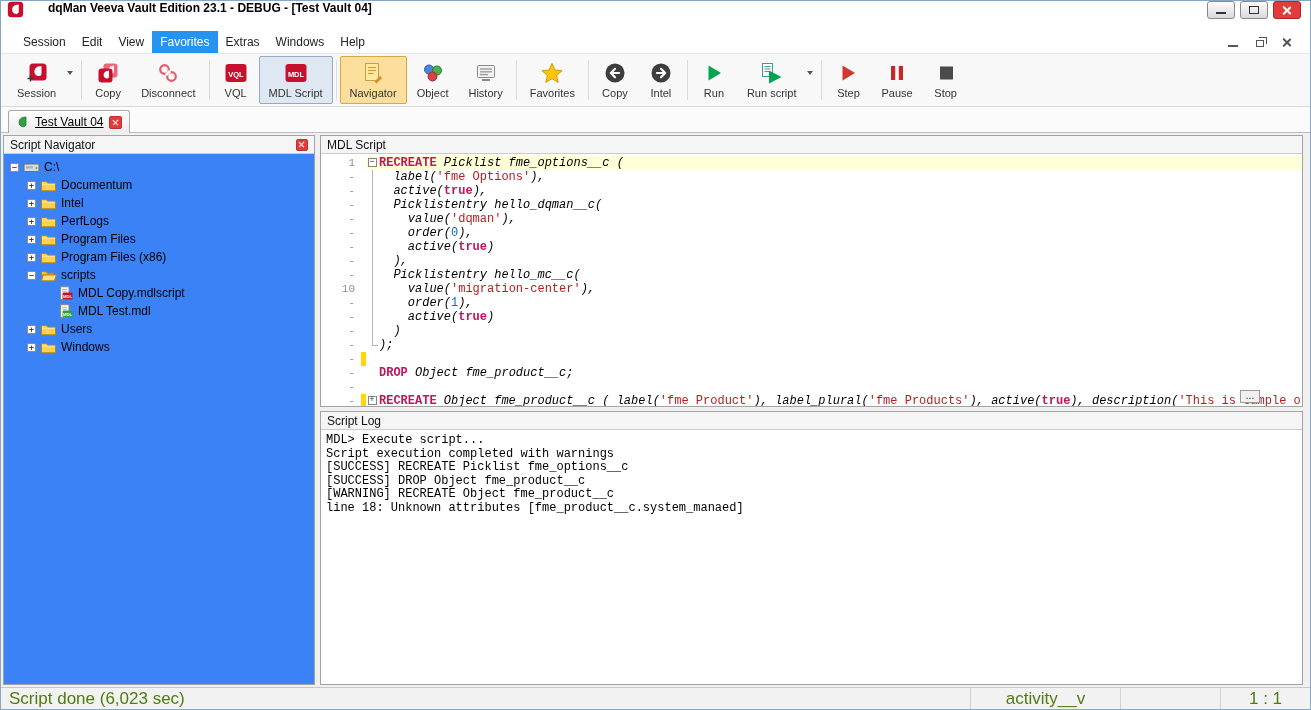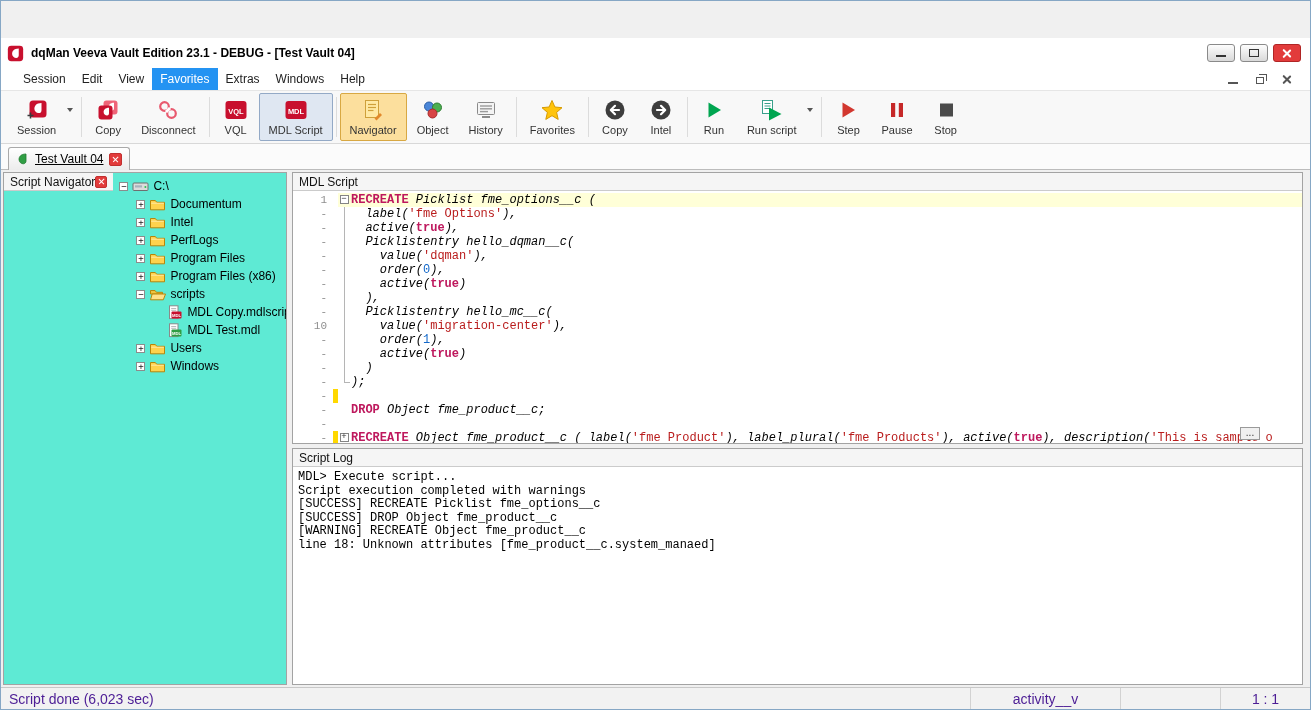--- a/index.html
+++ b/index.html
@@ -1,21 +1,21 @@
 <!DOCTYPE html>
 <html><head>
 <meta charset="utf-8">
 <style>
   *{box-sizing:border-box;margin:0;padding:0;}
   html,body{width:1311px;height:710px;}
   body{font-family:"Liberation Sans","DejaVu Sans",sans-serif;background:#e8e8e8;overflow:hidden;position:relative;}
   .window{position:absolute;inset:0;border:1px solid #86a7c5;background:#f0f0f0;display:flex;flex-direction:column;}
 
   
-  .titlebar{height:30px;background:#fff;display:flex;align-items:center;padding:0 6px;gap:7px;flex:none;margin-top:37px;}
+  .titlebar{height:30px;background:#fff;display:flex;align-items:flex-start;padding:0 6px;gap:24px;flex:none;}
   .app-icon{width:17px;height:17px;display:flex;}
   .title-text{font-size:12px;font-weight:bold;color:#000;}
   .win-controls{margin-left:auto;display:flex;gap:5px;padding-right:3px;}
   .win-btn{width:28px;height:18px;border:1px solid #8a8a8a;background:linear-gradient(#fdfdfd,#d9d9d9);border-radius:3px;display:flex;align-items:center;justify-content:center;}
   .win-btn.close{background:#e23b3b;border-color:#b02525;}
   .glyph-min{width:10px;height:2px;background:#333;display:inline-block;}
   .win-btn .glyph-min{align-self:flex-end;margin-bottom:4px;}
   .glyph-max{width:10px;height:8px;border:1.5px solid #333;display:inline-block;}
   .x-icon{position:relative;width:10px;height:10px;display:inline-block;color:#fff;}
   .x-icon::before,.x-icon::after{content:"";position:absolute;left:4.4px;top:-0.5px;width:1.6px;height:11px;background:currentColor;border-radius:1px;}
@@ -50,21 +50,21 @@
   .dd-tri{width:0;height:0;border-left:3.5px solid transparent;border-right:3.5px solid transparent;border-top:4px solid #555;display:inline-block;}
 
   
   .tabbar{height:26px;background:#fbfbfb;border-bottom:1px solid #bcbcbc;display:flex;align-items:flex-end;padding-left:7px;flex:none;text-decoration:underline;}
   .tab{height:23px;display:flex;align-items:center;gap:6px;padding:0 7px;background:linear-gradient(#ffffff,#ececec);border:1px solid #a9a9a9;border-bottom:none;border-radius:3px 3px 0 0;font-size:12px;margin-bottom:-1px;}
   .tab-icon{width:13px;height:13px;display:flex;}
   .red-x{width:13px;height:13px;background:#e23b3b;border:1px solid #c12f2f;border-radius:2px;display:flex;align-items:center;justify-content:center;flex:none;}
 
   
   .main{flex:1;display:flex;padding:2px 7px 2px 2px;min-height:0;}
-  .left-panel{width:284px;flex:none;display:flex;flex-direction:row;border:1px solid #a3a3a3;background:#5eead4;}
+  .left-panel{width:312px;flex:none;display:flex;flex-direction:column;border:1px solid #a3a3a3;background:#3b82f6;}
   .vsplitter{width:5px;flex:none;}
   .right-col{flex:1;display:flex;flex-direction:column;min-width:0;}
   .panel{border:1px solid #a3a3a3;background:#fff;display:flex;flex-direction:column;min-height:0;}
   .editor-panel{height:272px;flex:none;}
   .hsplitter{height:4px;flex:none;}
   .log-panel{flex:1;}
   .panel-header{height:18px;background:#f5f5f5;border-bottom:1px solid #cbcbcb;display:flex;align-items:center;font-size:12px;color:#111;padding:0 6px;flex:none;}
   .header-x{margin-left:auto;width:12px;height:12px;}
 
   
@@ -92,21 +92,21 @@
   .tok-str{color:#b91c1c;}
   .tok-num{color:#1368c9;}
   .tok-pl{color:#000;font-style:italic;}
   .overflow-btn{position:absolute;right:42px;bottom:3px;width:20px;height:13px;background:#f0f0f0;border:1px solid #9a9a9a;font-size:10px;line-height:9px;text-align:center;color:#333;font-family:"Liberation Sans",sans-serif;}
 
   
   .log{flex:1;background:#fff;font-family:"Liberation Mono","DejaVu Sans Mono",monospace;font-size:12px;line-height:13.5px;padding:4px 5px;overflow:hidden;}
   .log-line{white-space:pre;color:#000;}
 
   
-  .statusbar{height:22px;background:#f2f2f2;border-top:1px solid #c8c8c8;display:flex;align-items:stretch;font-size:14px;color:#4c1d95;flex:none;}
+  .statusbar{height:22px;background:#f2f2f2;border-top:1px solid #c8c8c8;display:flex;align-items:stretch;font-size:17px;color:#4d7c0f;flex:none;}
   .sb-left{flex:1;display:flex;align-items:center;padding:0 8px;}
   .sb-cell{border-left:1px solid #d2d2d2;display:flex;align-items:center;justify-content:center;}
   .sb-context{width:150px;}
   .sb-gap{width:100px;}
   .sb-pos{width:90px;}
 </style>
 </head>
 <body>
 
 <div class="window">

